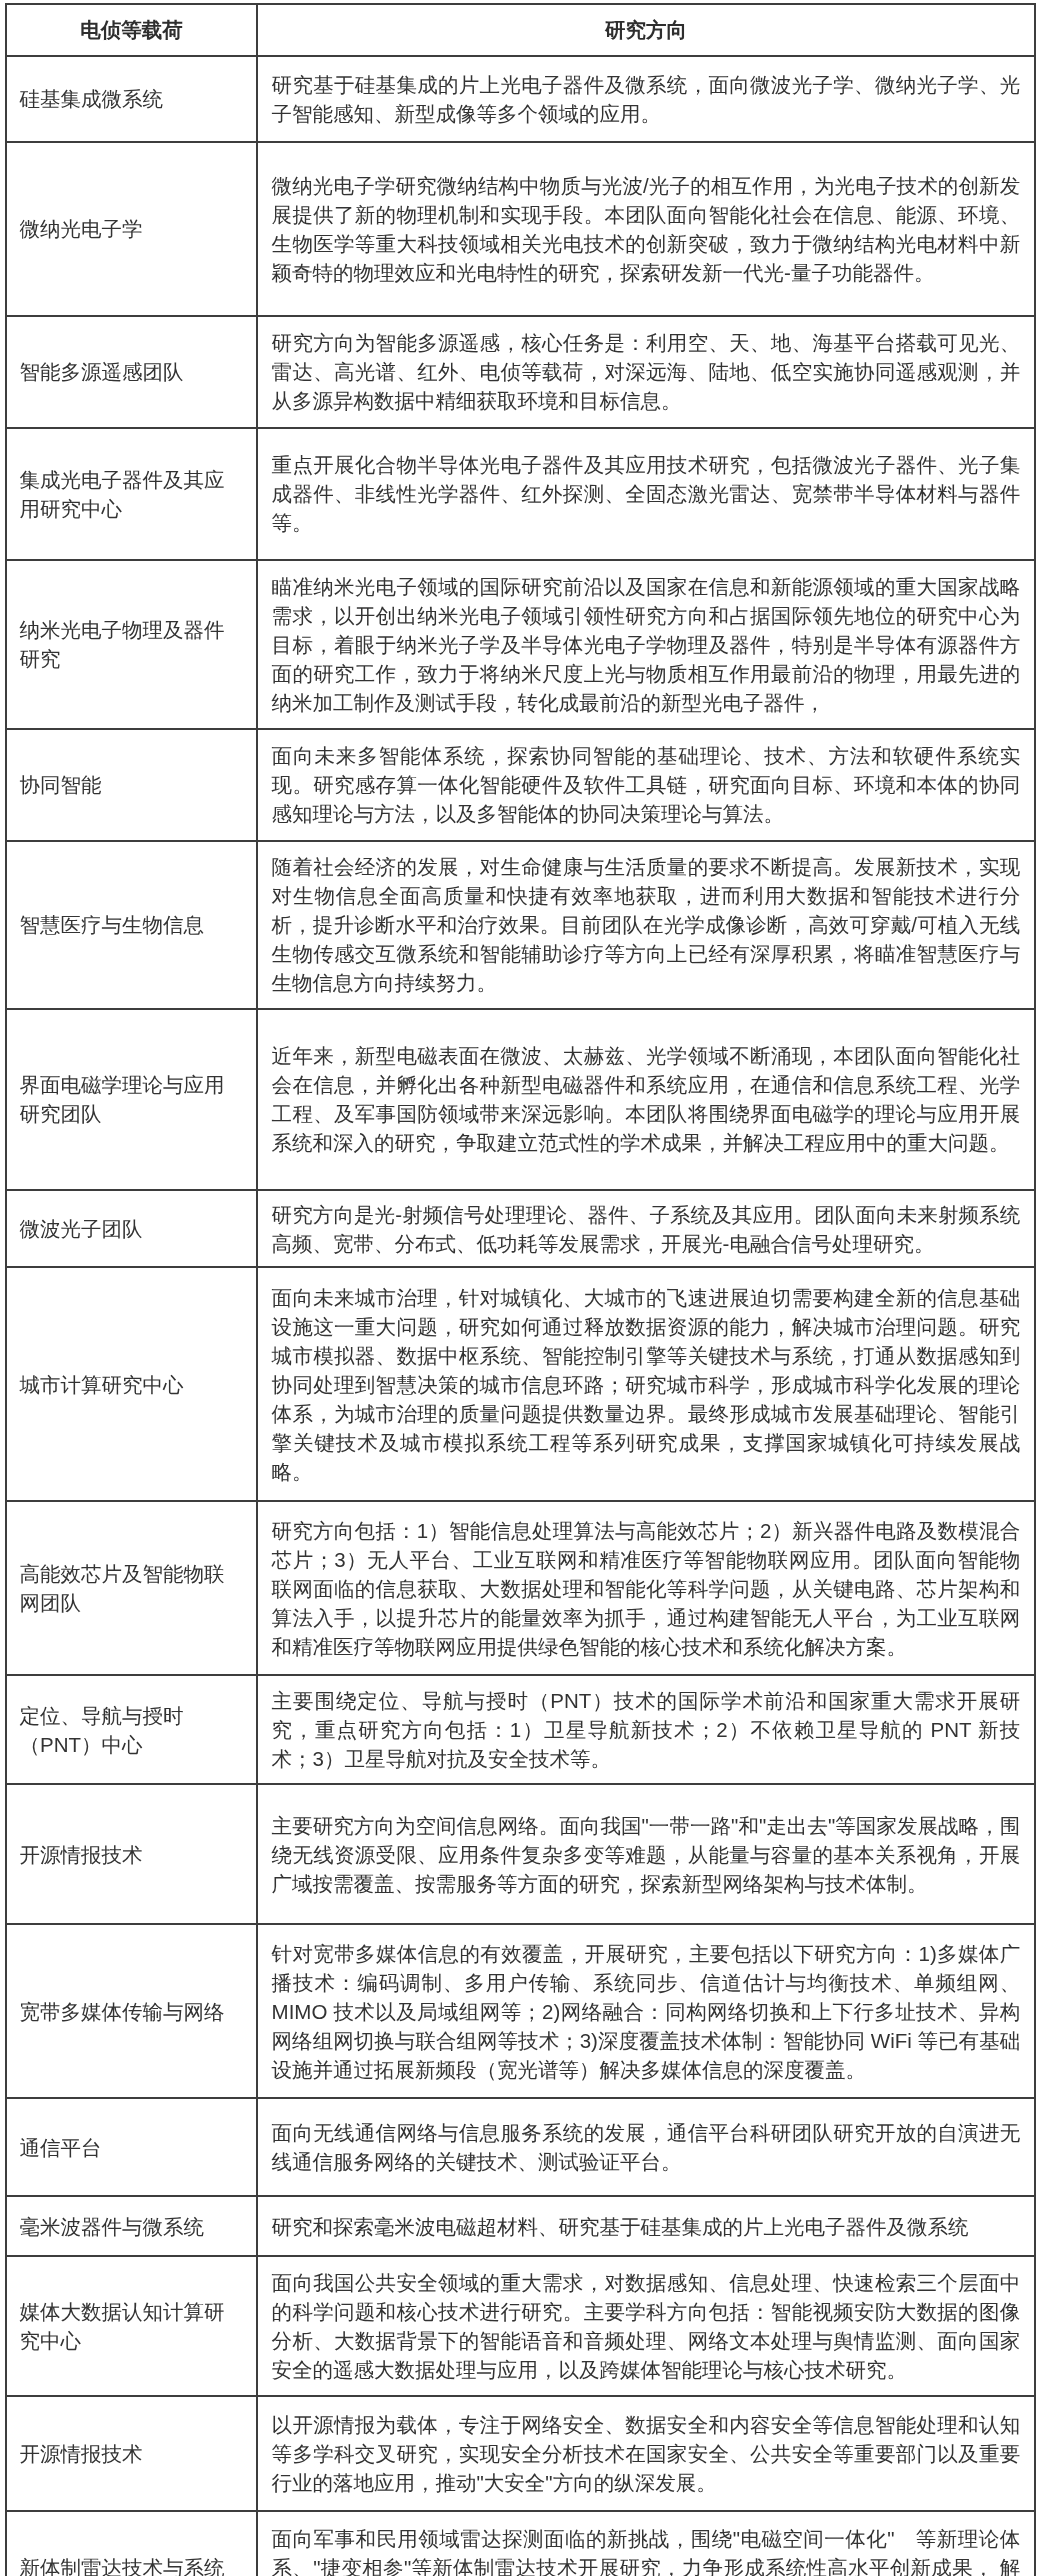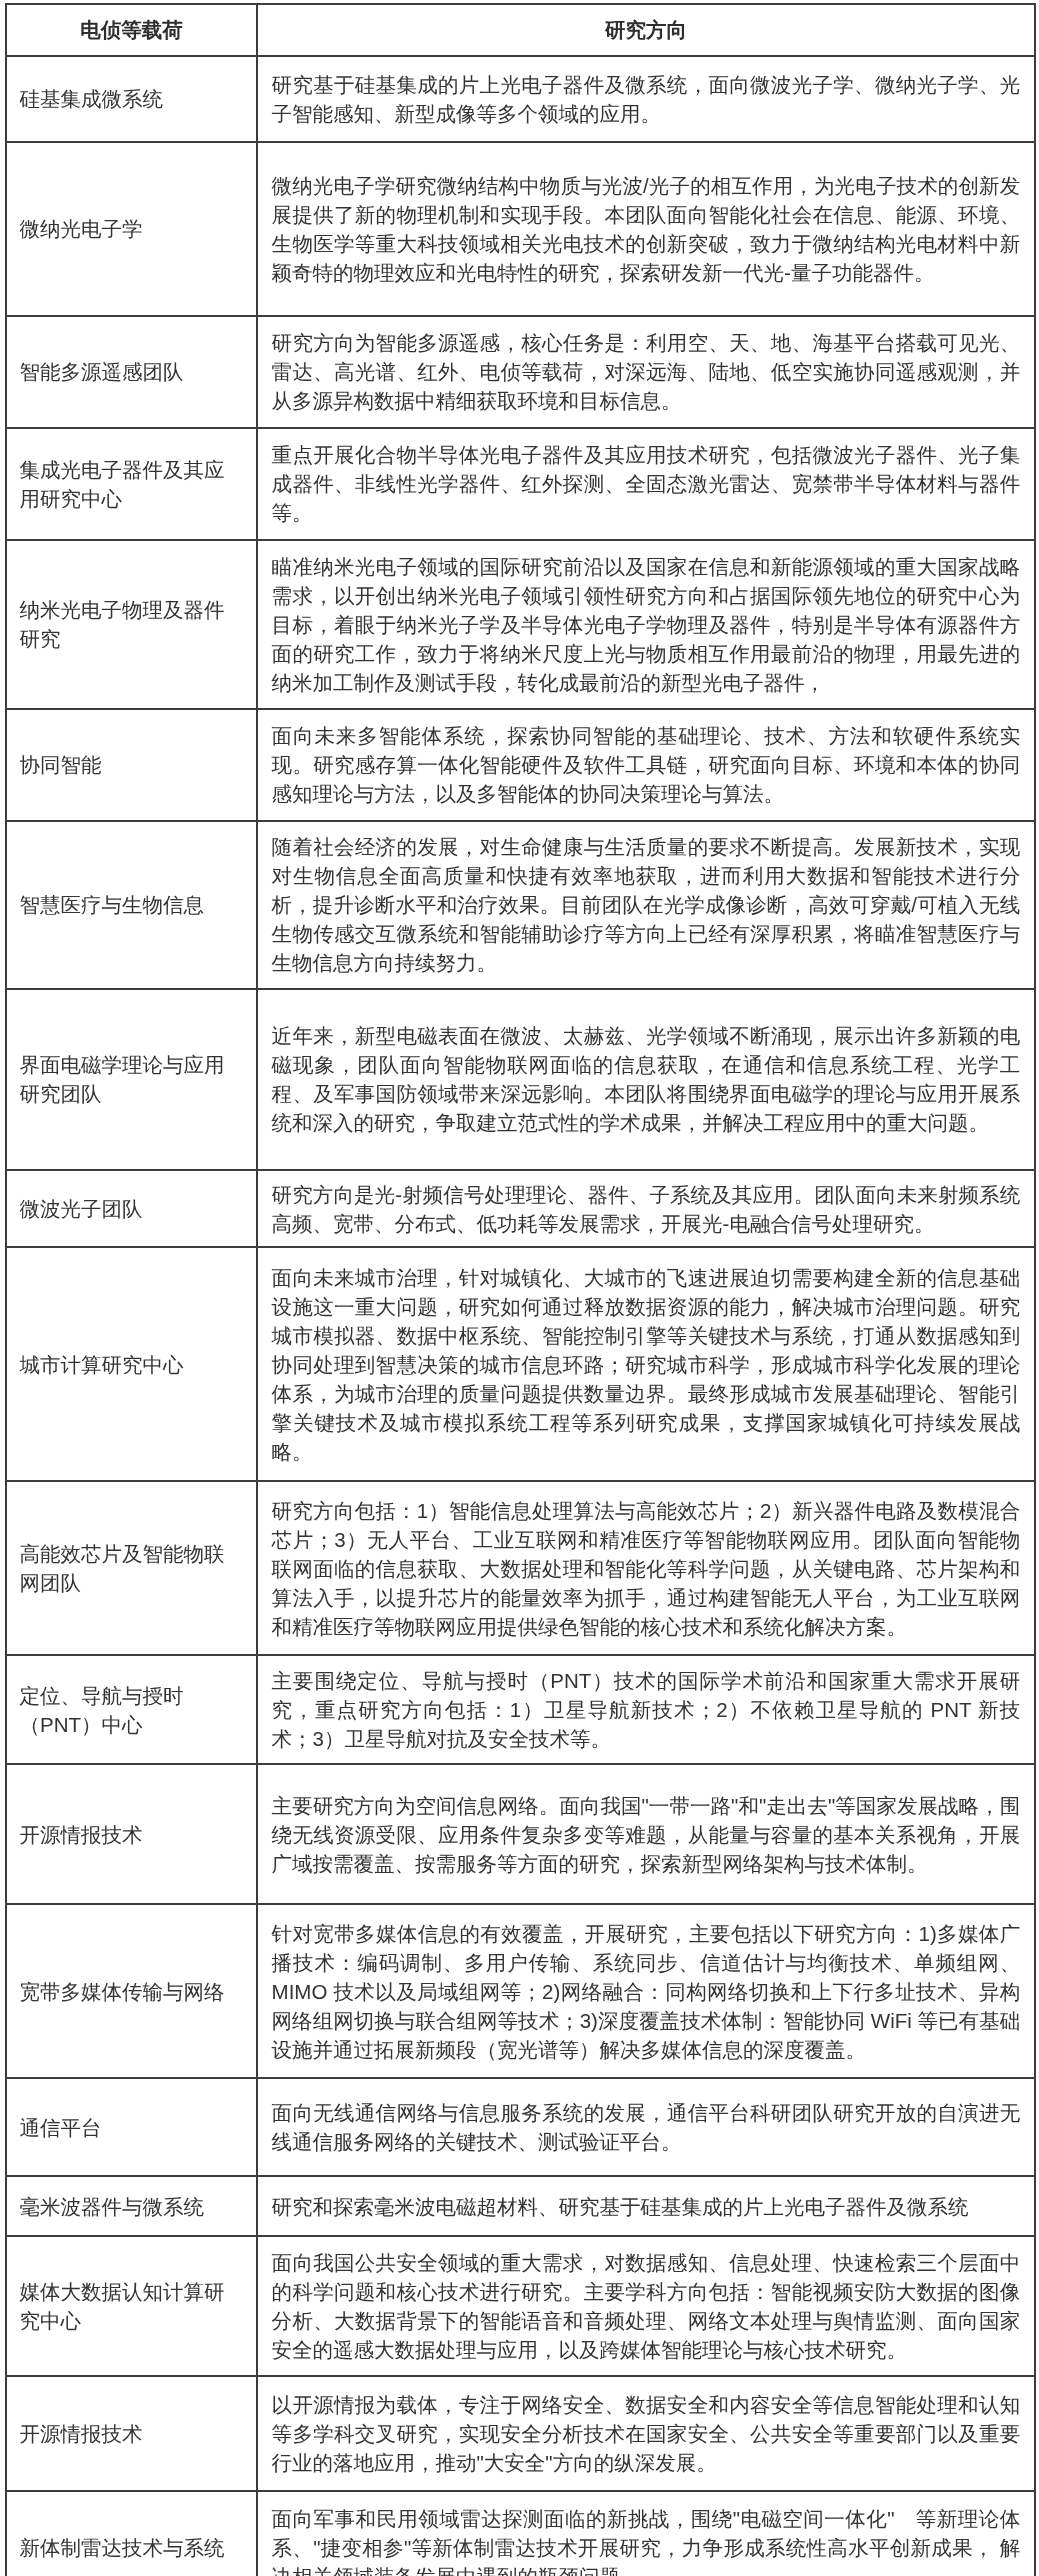--- a/index.html
+++ b/index.html
@@ -71,39 +71,39 @@
         <td class="dir-cell">研究基于硅基集成的片上光电子器件及微系统，面向微波光子学、微纳光子学、光子智能感知、新型成像等多个领域的应用。</td>
       </tr>
       <tr style="height:174px">
         <td class="team-cell">微纳光电子学</td>
         <td class="dir-cell">微纳光电子学研究微纳结构中物质与光波/光子的相互作用，为光电子技术的创新发展提供了新的物理机制和实现手段。本团队面向智能化社会在信息、能源、环境、生物医学等重大科技领域相关光电技术的创新突破，致力于微纳结构光电材料中新颖奇特的物理效应和光电特性的研究，探索研发新一代光-量子功能器件。</td>
       </tr>
       <tr style="height:112px">
         <td class="team-cell">智能多源遥感团队</td>
         <td class="dir-cell">研究方向为智能多源遥感，核心任务是：利用空、天、地、海基平台搭载可见光、雷达、高光谱、红外、电侦等载荷，对深远海、陆地、低空实施协同遥感观测，并从多源异构数据中精细获取环境和目标信息。</td>
       </tr>
-      <tr style="height:112px">
+      <tr style="height:132px">
         <td class="team-cell">集成光电子器件及其应用研究中心</td>
         <td class="dir-cell">重点开展化合物半导体光电子器件及其应用技术研究，包括微波光子器件、光子集成器件、非线性光学器件、红外探测、全固态激光雷达、宽禁带半导体材料与器件等。</td>
       </tr>
       <tr style="height:169px">
         <td class="team-cell">纳米光电子物理及器件研究</td>
         <td class="dir-cell">瞄准纳米光电子领域的国际研究前沿以及国家在信息和新能源领域的重大国家战略需求，以开创出纳米光电子领域引领性研究方向和占据国际领先地位的研究中心为目标，着眼于纳米光子学及半导体光电子学物理及器件，特别是半导体有源器件方面的研究工作，致力于将纳米尺度上光与物质相互作用最前沿的物理，用最先进的纳米加工制作及测试手段，转化成最前沿的新型光电子器件，</td>
       </tr>
       <tr style="height:112px">
         <td class="team-cell">协同智能</td>
         <td class="dir-cell">面向未来多智能体系统，探索协同智能的基础理论、技术、方法和软硬件系统实现。研究感存算一体化智能硬件及软件工具链，研究面向目标、环境和本体的协同感知理论与方法，以及多智能体的协同决策理论与算法。</td>
       </tr>
       <tr style="height:168px">
         <td class="team-cell">智慧医疗与生物信息</td>
         <td class="dir-cell">随着社会经济的发展，对生命健康与生活质量的要求不断提高。发展新技术，实现对生物信息全面高质量和快捷有效率地获取，进而利用大数据和智能技术进行分析，提升诊断水平和治疗效果。目前团队在光学成像诊断，高效可穿戴/可植入无线生物传感交互微系统和智能辅助诊疗等方向上已经有深厚积累，将瞄准智慧医疗与生物信息方向持续努力。</td>
       </tr>
       <tr style="height:181px">
         <td class="team-cell">界面电磁学理论与应用研究团队</td>
-        <td class="dir-cell">近年来，新型电磁表面在微波、太赫兹、光学领域不断涌现，展示出许多新颖的电磁现象，团队面向智能物联网面临的信息获取，在通信和信息系统工程、光学工程、及军事国防领域带来深远影响。本团队将围绕界面电磁学的理论与应用开展系统和深入的研究，争取建立范式性的学术成果，并解决工程应用中的重大问题。</td>
+        <td class="dir-cell">近年来，新型电磁表面在微波、太赫兹、光学领域不断涌现，本团队面向智能化社会在信息，并孵化出各种新型电磁器件和系统应用，在通信和信息系统工程、光学工程、及军事国防领域带来深远影响。本团队将围绕界面电磁学的理论与应用开展系统和深入的研究，争取建立范式性的学术成果，并解决工程应用中的重大问题。</td>
       </tr>
       <tr style="height:59px">
         <td class="team-cell">微波光子团队</td>
         <td class="dir-cell">研究方向是光-射频信号处理理论、器件、子系统及其应用。团队面向未来射频系统高频、宽带、分布式、低功耗等发展需求，开展光-电融合信号处理研究。</td>
       </tr>
       <tr style="height:234px">
         <td class="team-cell">城市计算研究中心</td>
         <td class="dir-cell">面向未来城市治理，针对城镇化、大城市的飞速进展迫切需要构建全新的信息基础设施这一重大问题，研究如何通过释放数据资源的能力，解决城市治理问题。研究城市模拟器、数据中枢系统、智能控制引擎等关键技术与系统，打通从数据感知到协同处理到智慧决策的城市信息环路；研究城市科学，形成城市科学化发展的理论体系，为城市治理的质量问题提供数量边界。最终形成城市发展基础理论、智能引擎关键技术及城市模拟系统工程等系列研究成果，支撑国家城镇化可持续发展战略。</td>
       </tr>
       <tr style="height:174px">

